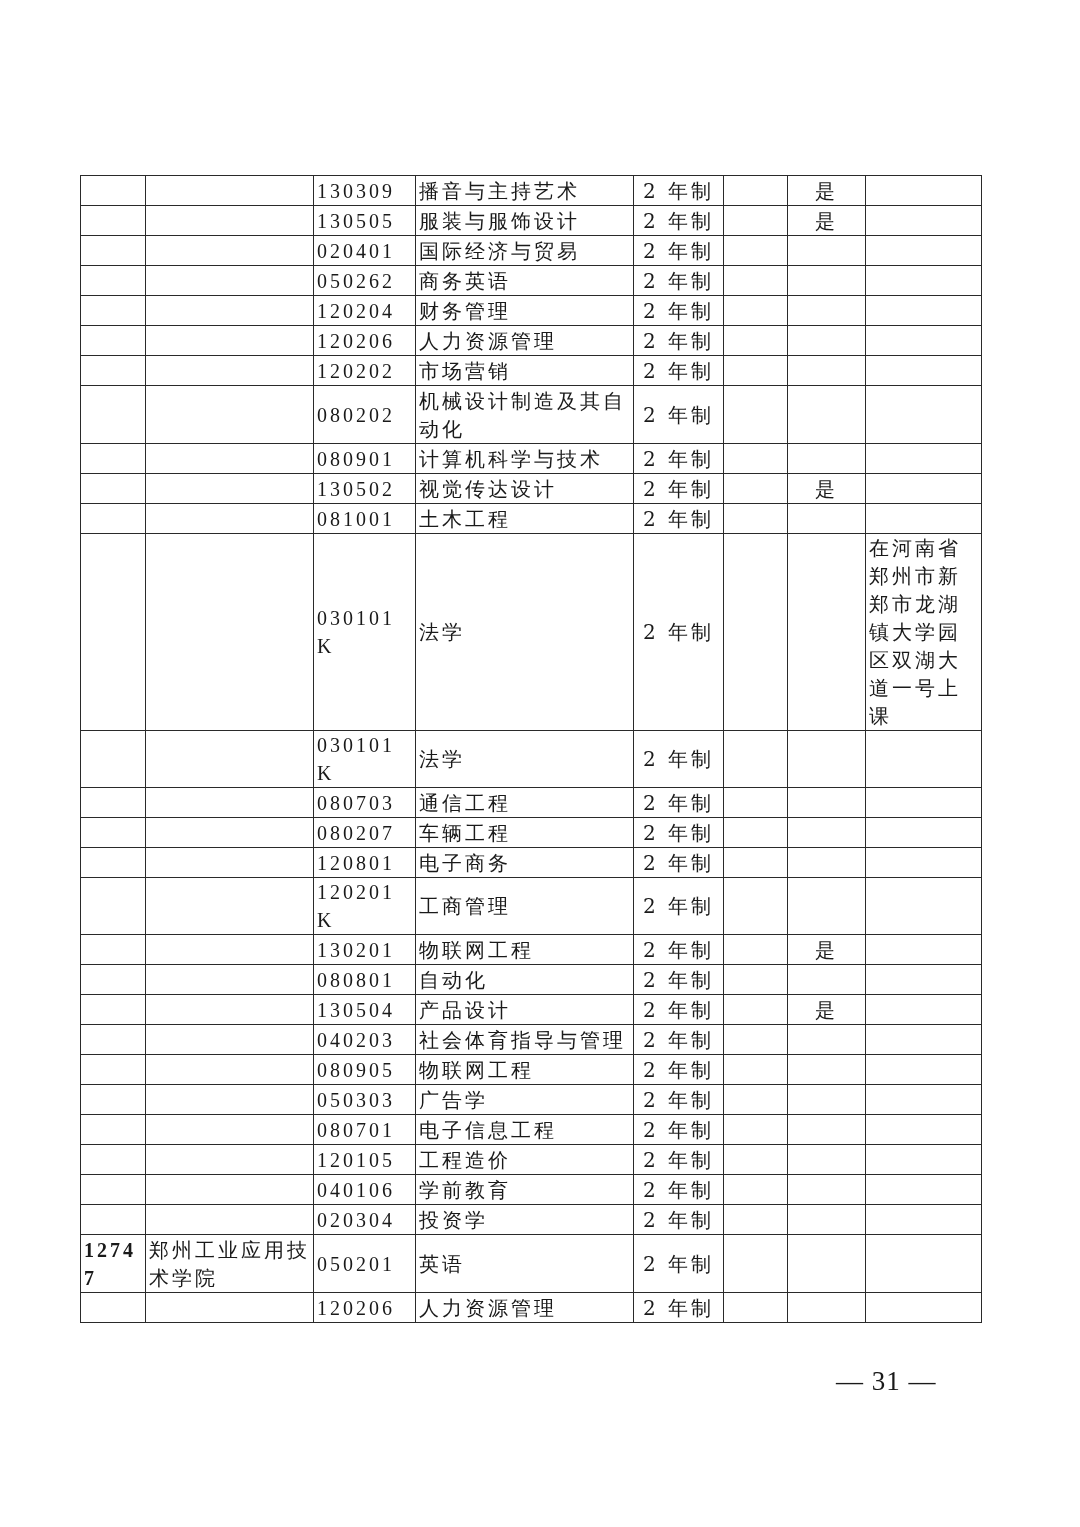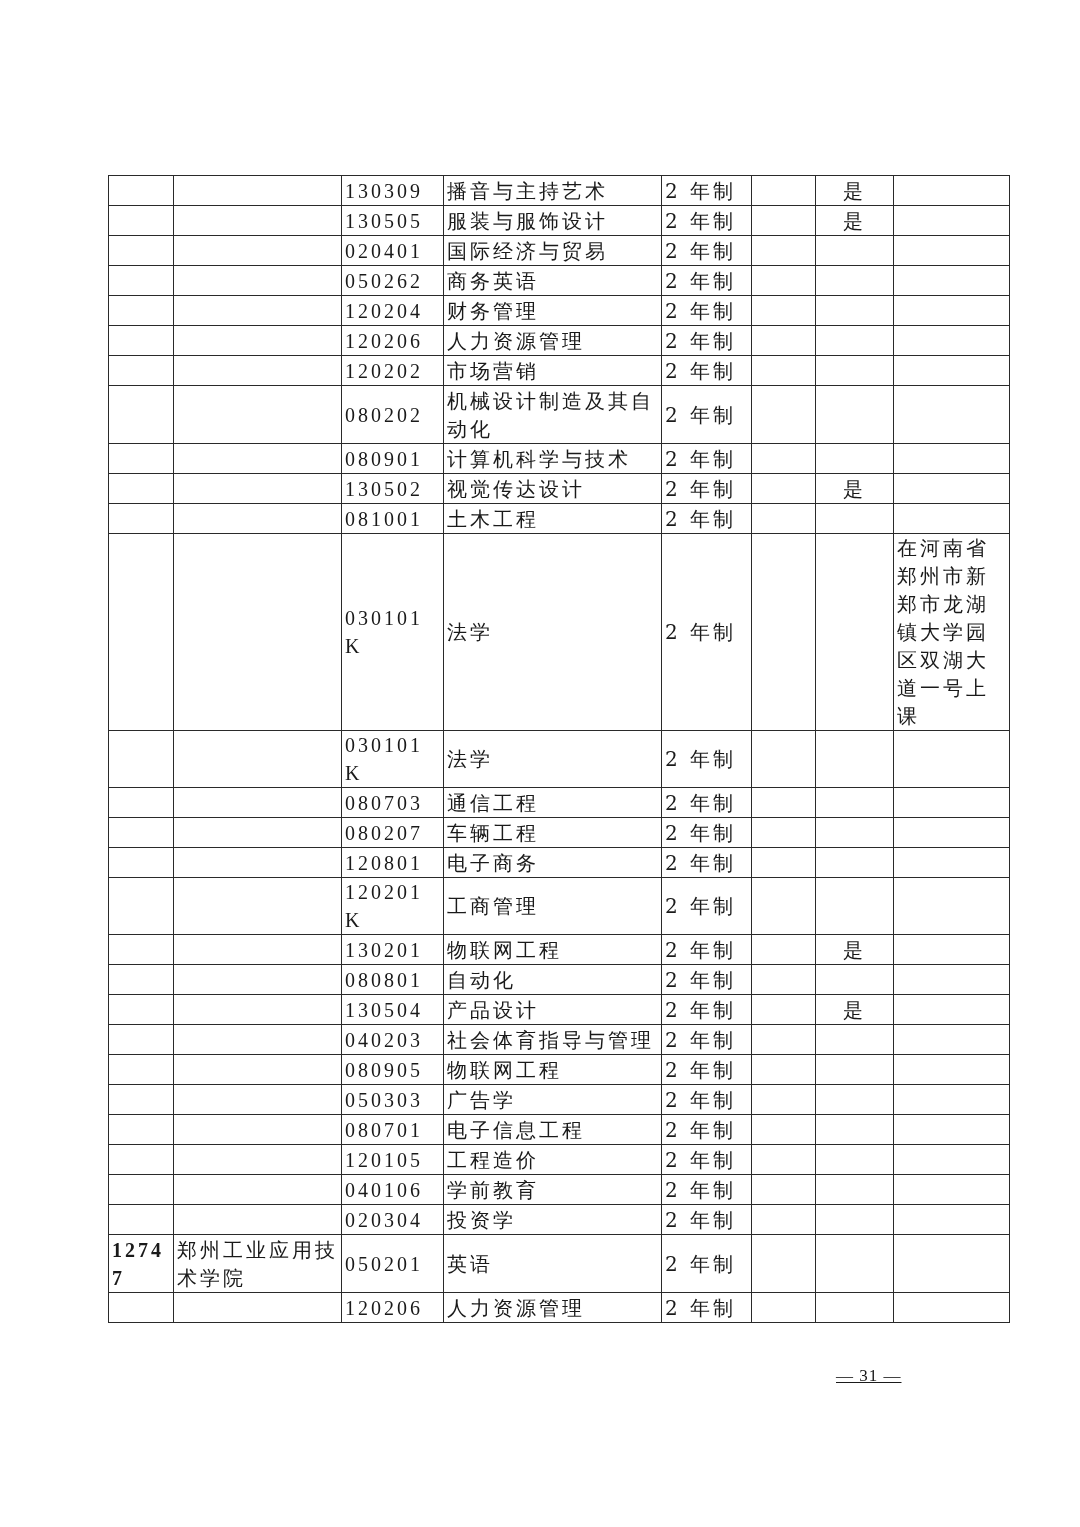--- a/index.html
+++ b/index.html
@@ -16,56 +16,55 @@
       color: #1a1a1a;
     }
     .page {
       position: absolute;
       left: 0; top: 0;
       width: 1080px; height: 1527px;
       background: #ffffff;
     }
     table.majors {
       position: absolute;
-      left: 108px;
+      left: 80px;
       top: 175px;
       border-collapse: collapse;
       table-layout: fixed;
       width: 901px;
     }
     table.majors td {
       border: 1.5px solid #2a2a2a;
       padding: 0 3px;
       font-size: 20px;
       line-height: 28px;
       vertical-align: middle;
       letter-spacing: 3px;
       overflow: hidden;
       white-space: normal;
       word-break: break-all;
     }
     td.c-code { font-family: "Liberation Serif", serif; letter-spacing: 2px; font-size: 20px; }
     td.c-inst-code { font-family: "Liberation Serif", serif; letter-spacing: 2px; font-size: 20px; padding: 0 2px; font-weight: bold; }
-    td.c-dur { }
+    td.c-dur { text-align: center; }
     td.c-special { text-align: center; }
     td.c-note { font-size: 20px; line-height: 29px; letter-spacing: 1px; padding: 0 2px; }
     tr.h32 td { height: 29px; }
     tr.h60 td { height: 57px; }
     tr.h144 td { height: 141px; }
     .page-number {
       position: absolute;
       top: 1366px;
       left: 836px;
       width: 100px;
       font-family: "Liberation Serif", serif;
-      font-size: 17px;
+      font-size: 27px;
       letter-spacing: 1px;
       white-space: pre;
       color: #1a1a1a;
-      text-decoration: underline;
     }
   </style>
 </head>
 <body>
 
 <div class="page">
   <table class="majors">
     <colgroup>
       <col style="width:65px">
       <col style="width:168px">

